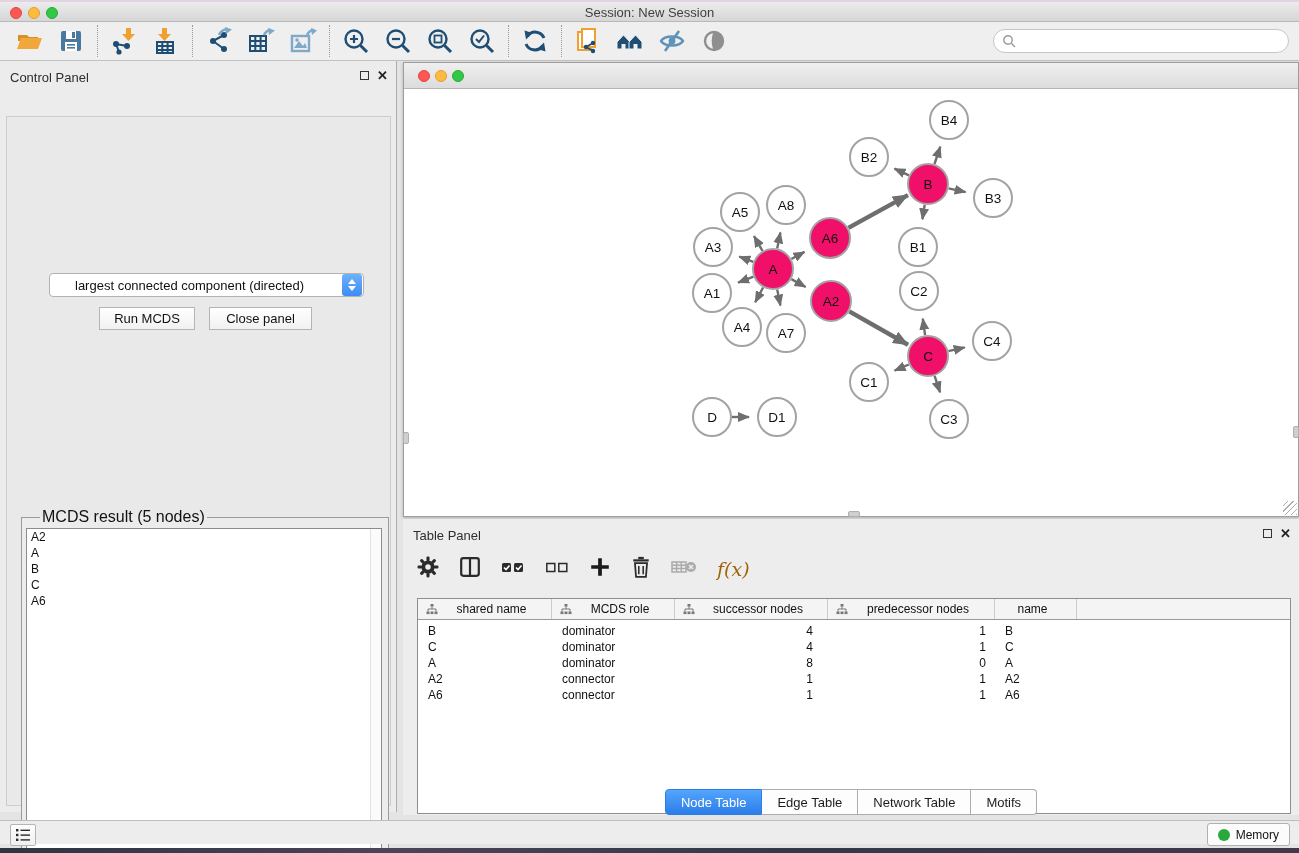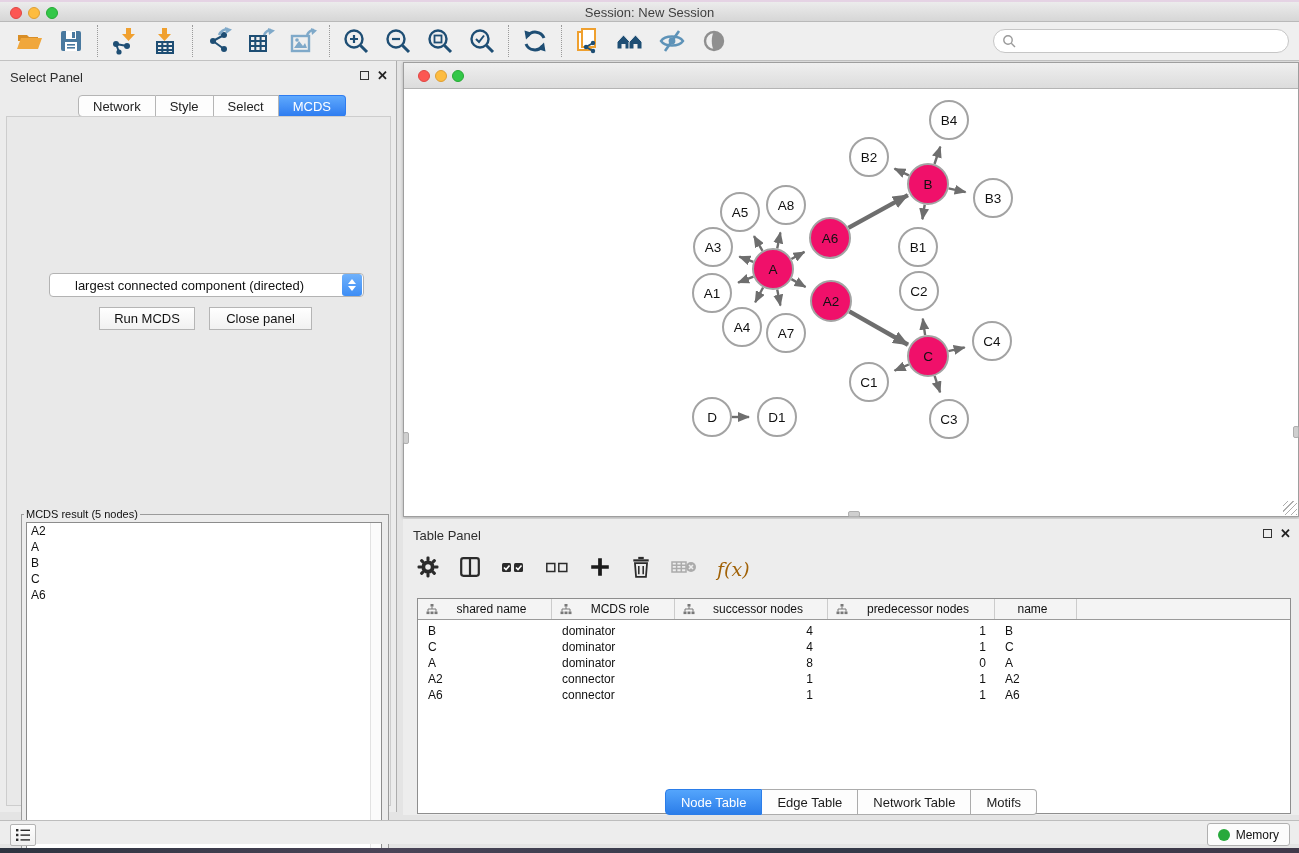--- a/index.html
+++ b/index.html
@@ -57,21 +57,21 @@
   .arr-dn { width:0; height:0; border-left:4px solid transparent; border-right:4px solid transparent;
     border-top:5px solid #fff; }
   .btn { position:absolute; height:23px; background:linear-gradient(#FFFFFF,#F1F1F1);
     border:1px solid #B5B5B5; border-radius:0; font-size:13px; color:#111;
     display:flex; align-items:center; justify-content:center; }
   .btn.run { left:92px; top:190px; width:96px; }
   .btn.closep { left:202px; top:190px; width:103px; }
 
   fieldset.result { position:absolute; left:14px; top:391px; width:368px; height:346px;
     border:1px solid #9B9B9B; background:#ECECEC; }
-  fieldset.result legend { font-size:11px; color:#111; padding:0 2px; margin-left:2px; }
+  fieldset.result legend { font-size:16px; color:#111; padding:0 2px; margin-left:18px; }
   .listbox { position:absolute; left:4px; top:2px; width:356px; height:330px; background:#fff;
     border:1px solid #8C8C8C; overflow:hidden; }
   .scrolltrack { position:absolute; right:0; top:0; width:11px; height:100%;
     background:#FBFBFB; border-left:1px solid #E2E2E2; }
   .mcds-item { font-size:12px; color:#111; line-height:16px; padding-left:4px; }
 
   
   .netframe { position:absolute; left:403px; top:62px; width:896px; height:455px;
     background:#fff; border:1px solid #9E9E9E; box-shadow:0 1px 3px rgba(0,0,0,.25); }
   .netframe .nf-title { position:absolute; left:0; top:0; right:0; height:26px;
@@ -273,30 +273,24 @@
   <div class="searchbox">
     <svg width="15" height="15" viewBox="0 0 15 15">
       <circle cx="6" cy="6" r="4.2" fill="none" stroke="#9a9a9a" stroke-width="1.4"></circle>
       <path d="M9.3 9.3 L13 13" stroke="#9a9a9a" stroke-width="1.4"></path>
     </svg>
     <input type="text" placeholder="" style="">
   </div>
 </div>
 
 <div class="control-panel">
-  <div class="panel-head">Select Panel</div>
+  <div class="panel-head">Control Panel</div>
   <div class="winbtns">
     <span class="floatbtn"></span>
     <span class="closebtn">✕</span>
-  </div>
-  <div class="ctabs">
-    <div class="ctab">Network</div>
-    <div class="ctab">Style</div>
-    <div class="ctab">Select</div>
-    <div class="ctab active">MCDS</div>
   </div>
   <div class="cp-content">
     <div class="dropdown">
       <span class="dval">largest connected component (directed)</span>
       <span class="stepper">
         <span class="arr-up"></span>
           <span class="arr-dn"></span>
       </span>
     </div>
     <div class="btn run">Run MCDS</div>

